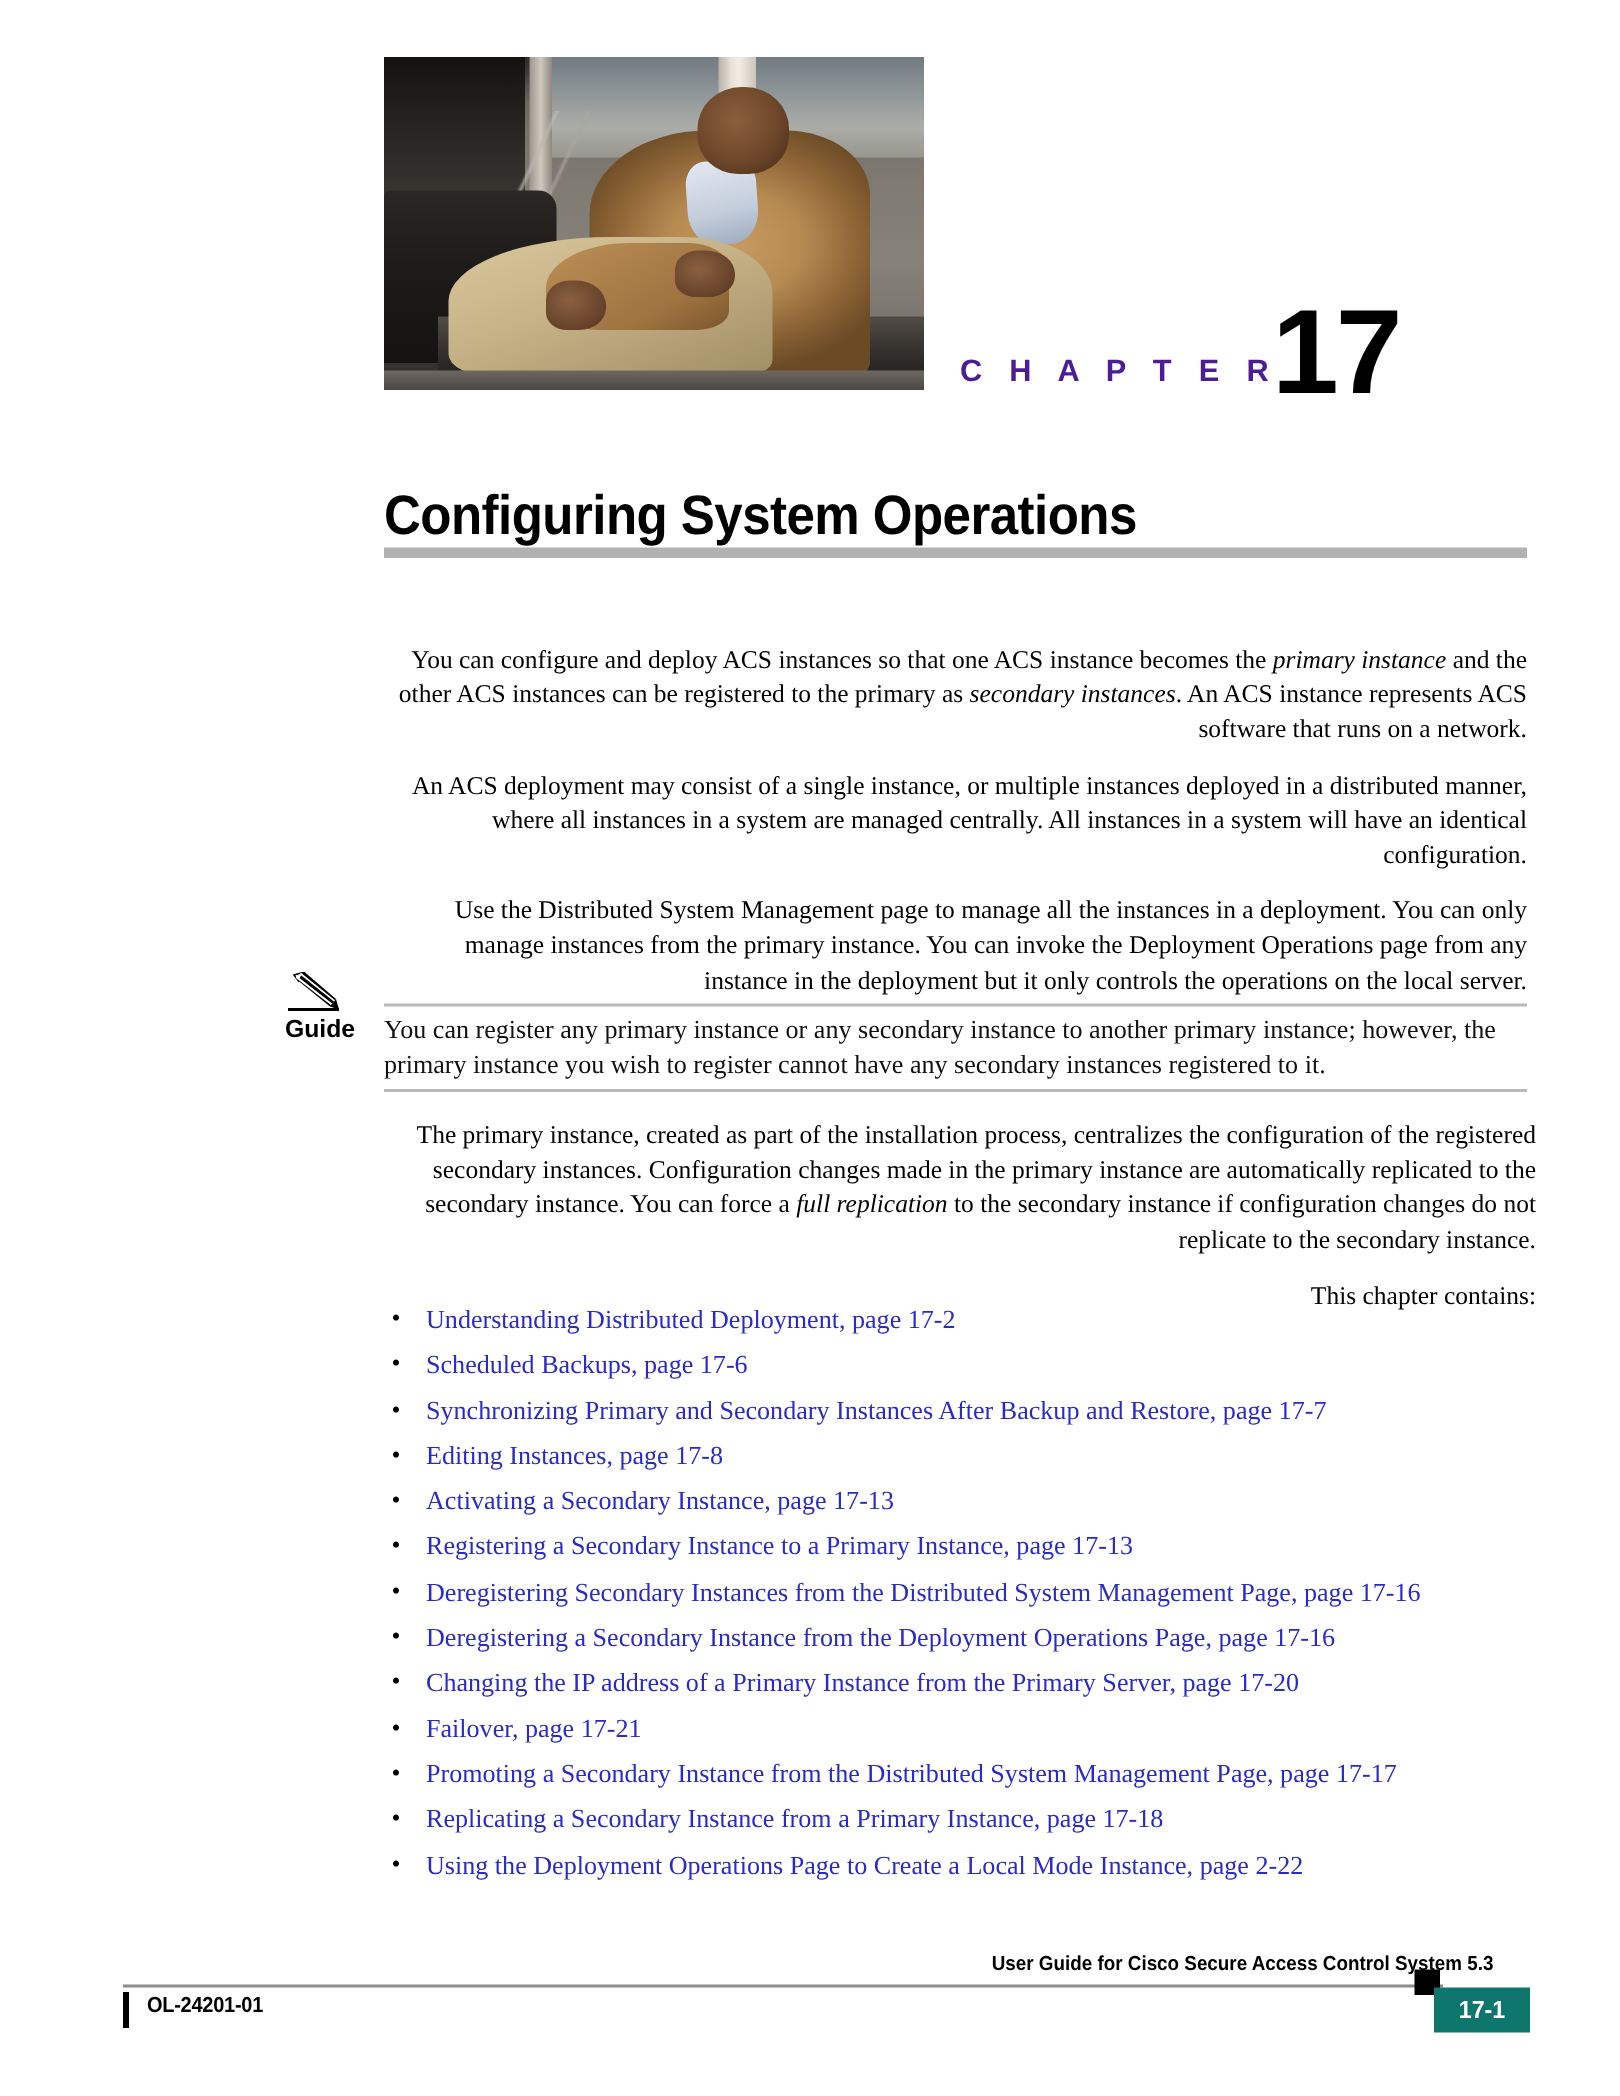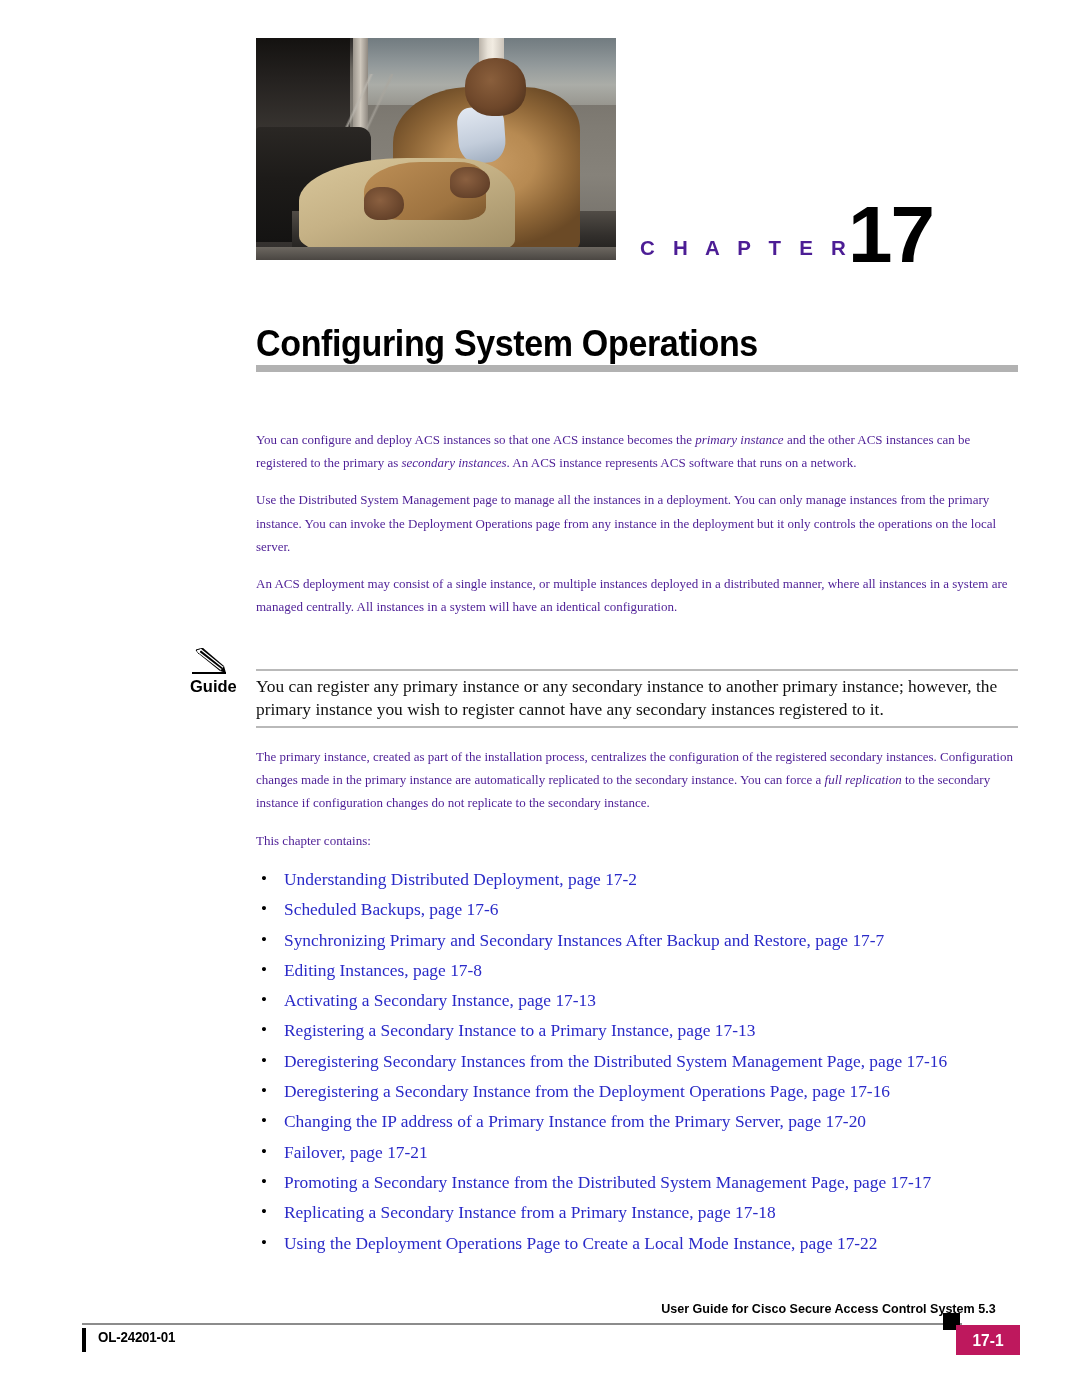--- a/index.html
+++ b/index.html
@@ -184,25 +184,25 @@
   }
 
   
   #content {
     position: absolute;
     left: 256px;
     top: 428px;
     width: 762px;
   }
   .para {
-    font-size: 13px;
+    font-size: 17px;
     line-height: 23.2px;
     margin: 0 0 14px 0;
-    text-align: left;
-    color: #4c1d95;
+    text-align: right;
+    color: #000000;
   }
   .para em { font-style: italic; }
 
   
   #note-block {
     position: absolute;
     left: 190px;
     top: 648px;
     width: 828px;
   }
@@ -345,21 +345,21 @@
     color: #000;
     transform: scaleX(0.92);
     transform-origin: left top;
   }
   #footer-pagebox {
     position: absolute;
     left: 956px;
     top: 33px;
     width: 64px;
     height: 30px;
-    background: #be185d;
+    background: #0f766e;
   }
   #footer-pagenum {
     position: absolute;
     left: 0;
     top: 0;
     width: 64px;
     height: 30px;
     line-height: 30px;
     text-align: center;
     font-family: "Liberation Sans", sans-serif;
@@ -398,22 +398,22 @@
     <div id="chapter-word">C H A P T E R</div>
     <div id="chapter-number">17</div>
   </div>
 </div>
 
 <h1 id="chapter-title">Configuring System Operations</h1>
 <div id="title-rule"></div>
 
 <div id="content">
   <p class="para"><span>You can configure and deploy ACS instances so that one ACS instance becomes the </span><em>primary instance</em><span> and the other ACS instances can be registered to the primary as </span><em>secondary instances</em><span>. An ACS instance represents ACS software that runs on a network.</span></p>
+  <p class="para">An ACS deployment may consist of a single instance, or multiple instances deployed in a distributed manner, where all instances in a system are managed centrally. All instances in a system will have an identical configuration.</p>
   <p class="para">Use the Distributed System Management page to manage all the instances in a deployment. You can only manage instances from the primary instance. You can invoke the Deployment Operations page from any instance in the deployment but it only controls the operations on the local server.</p>
-  <p class="para">An ACS deployment may consist of a single instance, or multiple instances deployed in a distributed manner, where all instances in a system are managed centrally. All instances in a system will have an identical configuration.</p>
 </div>
 
 <div id="note-block">
   <div id="note-icon">
     <svg width="34" height="26" viewBox="0 0 34 26" xmlns="http://www.w3.org/2000/svg">
       <g fill="#000">
         <polygon points="2,2 9,0 30,18 26,23 5,6"></polygon>
         <polygon points="26,23 30,18 32,25"></polygon>
         <polygon points="2,2 5,6 9,0" fill="#ffffff" stroke="#000" stroke-width="1"></polygon>
         <path d="M3.5 3.2 L27 21.5" stroke="#ffffff" stroke-width="1.4" fill="none"></path>
@@ -439,21 +439,21 @@
   <li><span class="bullet">•</span><span>Synchronizing Primary and Secondary Instances After Backup and Restore, page 17-7</span></li>
   <li><span class="bullet">•</span><span>Editing Instances, page 17-8</span></li>
   <li><span class="bullet">•</span><span>Activating a Secondary Instance, page 17-13</span></li>
   <li><span class="bullet">•</span><span>Registering a Secondary Instance to a Primary Instance, page 17-13</span></li>
   <li><span class="bullet">•</span><span>Deregistering Secondary Instances from the Distributed System Management Page, page 17-16</span></li>
   <li><span class="bullet">•</span><span>Deregistering a Secondary Instance from the Deployment Operations Page, page 17-16</span></li>
   <li><span class="bullet">•</span><span>Changing the IP address of a Primary Instance from the Primary Server, page 17-20</span></li>
   <li><span class="bullet">•</span><span>Failover, page 17-21</span></li>
   <li><span class="bullet">•</span><span>Promoting a Secondary Instance from the Distributed System Management Page, page 17-17</span></li>
   <li><span class="bullet">•</span><span>Replicating a Secondary Instance from a Primary Instance, page 17-18</span></li>
-  <li><span class="bullet">•</span><span>Using the Deployment Operations Page to Create a Local Mode Instance, page 17-22</span></li>
+  <li><span class="bullet">•</span><span>Using the Deployment Operations Page to Create a Local Mode Instance, page 2-22</span></li>
 </ul>
 
 <div id="footer">
   <div id="footer-title">User Guide for Cisco Secure Access Control System 5.3</div>
   <div id="footer-rule"></div>
   <div id="footer-square"></div>
   <div id="footer-tick"></div>
   <div id="footer-docid">OL-24201-01</div>
   <div id="footer-pagebox">
     <div id="footer-pagenum">17-1</div>

